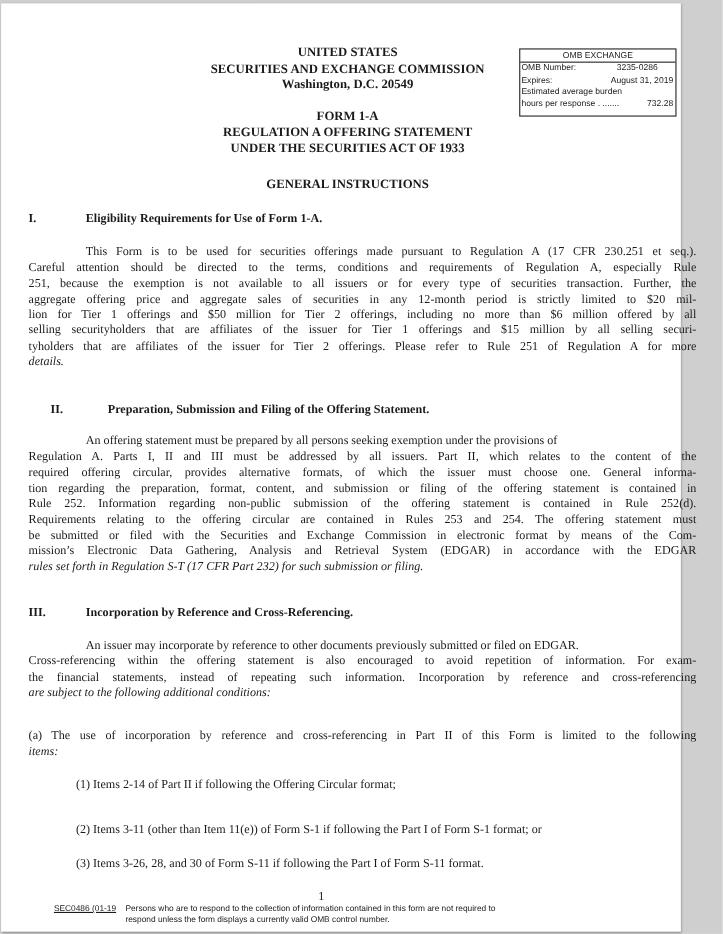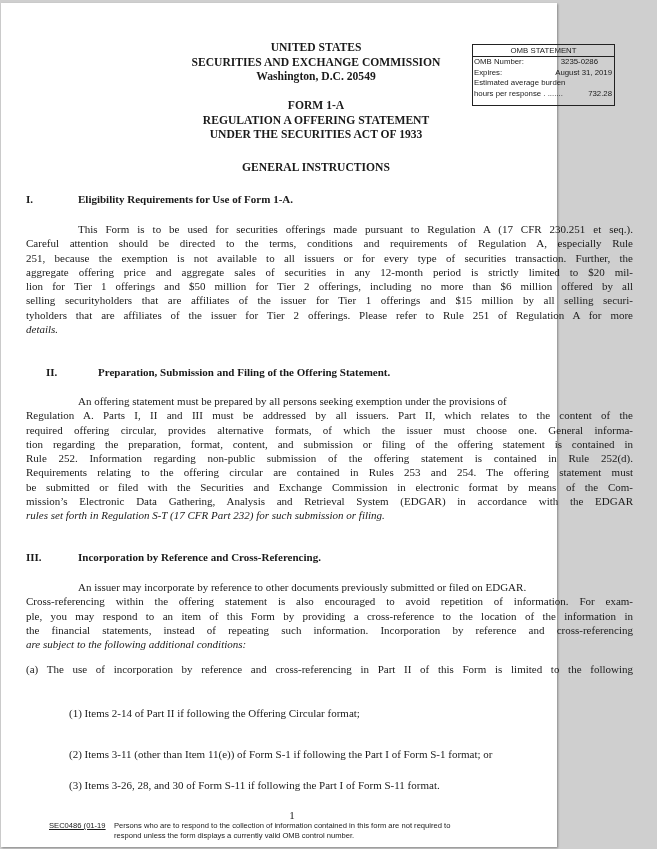--- a/index.html
+++ b/index.html
@@ -1,17 +1,17 @@
 <!DOCTYPE html>
 <html><head>
 <meta charset="utf-8">
 <style>
   html, body { margin:0; padding:0; }
   body { width:657px; height:849px; background:#cfcfcf; position:relative; overflow:hidden; }
-  .page { position:absolute; left:1px; top:3px; width:556px; height:844px; background:#ffffff; box-shadow: 1px 1px 2px rgba(0,0,0,0.35); }
+  .page { position:absolute; left:1px; top:3px; width:618px; height:844px; background:#ffffff; box-shadow: 1px 1px 2px rgba(0,0,0,0.35); }
   .serif { font-family: "Liberation Serif", "DejaVu Serif", serif; color:#1a1a1a; }
   .sans { font-family: "Liberation Sans", "DejaVu Sans", sans-serif; color:#1a1a1a; }
   .hdr { position:absolute; left:150px; width:330px; text-align:center; font-weight:bold; font-size:11.6px; line-height:14.5px; }
   .omb { position:absolute; left:471px; top:41px; width:141px; height:60px; border:1.5px solid #222; font-size:7.8px; line-height:10.5px; }
   .omb .title { text-align:center; border-bottom:1.5px solid #222; height:11px; line-height:11px; }
   .omb .row { display:flex; justify-content:space-between; padding:0 2px 0 1px; height:10.5px; }
   .sec-h { position:absolute; left:25px; font-weight:bold; font-size:11px; line-height:14px; }
   .sec-h .num { display:inline-block; width:52px; }
   .para { position:absolute; left:25px; width:607px; font-size:11px; line-height:14.3px; text-align:justify; }
   .para .ln { display:block; white-space:nowrap; text-align-last:justify; text-align:justify; }
@@ -34,21 +34,21 @@
 
   <div class="hdr serif" style="top:96px;">
     <div>FORM 1-A</div>
     <div>REGULATION A OFFERING STATEMENT</div>
     <div>UNDER THE SECURITIES ACT OF 1933</div>
   </div>
 
   <div class="hdr serif" style="top:158px;">GENERAL INSTRUCTIONS</div>
 
   <div class="omb sans">
-    <div class="title">OMB STATEMENT</div>
+    <div class="title">OMB EXCHANGE</div>
     <div class="row">
       <span>OMB Number:</span>
       <span style="padding-right:14px;text-align:center;">3235-0286</span>
     </div>
     <div class="row">
       <span>Expires:</span>
       <span>August 31, 2019</span>
     </div>
     <div class="row">
       <span>Estimated average burden</span>
@@ -87,27 +87,27 @@
     <span class="ln">mission’s Electronic Data Gathering, Analysis and Retrieval System (EDGAR) in accordance with the EDGAR</span>
     <span class="ln last">rules set forth in Regulation S-T (17 CFR Part 232) for such submission or filing.</span>
   </div>
 
   <div class="sec-h serif" style="top:547px;">
     <span class="num">III.</span><span>Incorporation by Reference and Cross-Referencing.</span>
   </div>
   <div class="para serif" style="top:577px;">
     <span class="ln" style="padding-left:52px; text-align-last:left;">An issuer may incorporate by reference to other documents previously submitted or filed on EDGAR.</span>
     <span class="ln">Cross-referencing within the offering statement is also encouraged to avoid repetition of information. For exam-</span>
-    <span class="ln">ple, you may respond to an item of this Form by providing a cross-reference to the location of the information in</span>
     <span class="ln">the financial statements, instead of repeating such information. Incorporation by reference and cross-referencing</span>
     <span class="ln last">are subject to the following additional conditions:</span>
   </div>
 
   <div class="para serif" style="top:659px;">
     <span class="ln">(a) The use of incorporation by reference and cross-referencing in Part II of this Form is limited to the following</span>
+    <span class="ln last">items:</span>
   </div>
 
   <div class="item serif" style="top:703px;">(1) Items 2-14 of Part II if following the Offering Circular format;</div>
   <div class="item serif" style="top:744px;">(2) Items 3-11 (other than Item 11(e)) of Form S-1 if following the Part I of Form S-1 format; or</div>
   <div class="item serif" style="top:775px;">(3) Items 3-26, 28, and 30 of Form S-11 if following the Part I of Form S-11 format.</div>
 
   <div class="footer-num serif">1</div>
   <div class="footer-code sans">SEC0486 (01-19</div>
   <div class="footer-note sans">
     <div>Persons who are to respond to the collection of information contained in this form are not required to</div>

